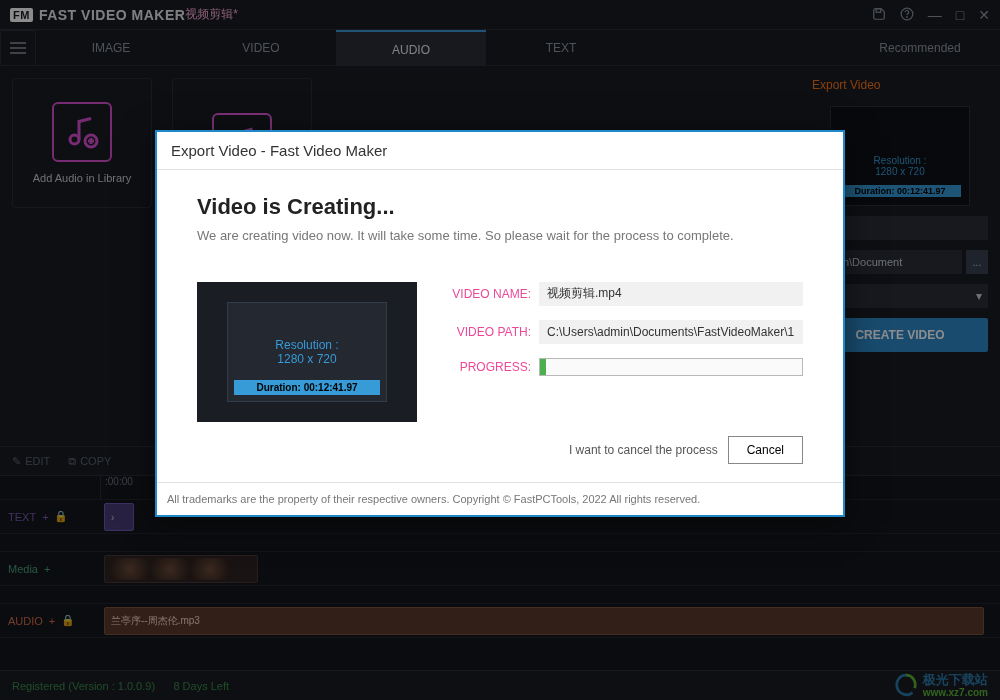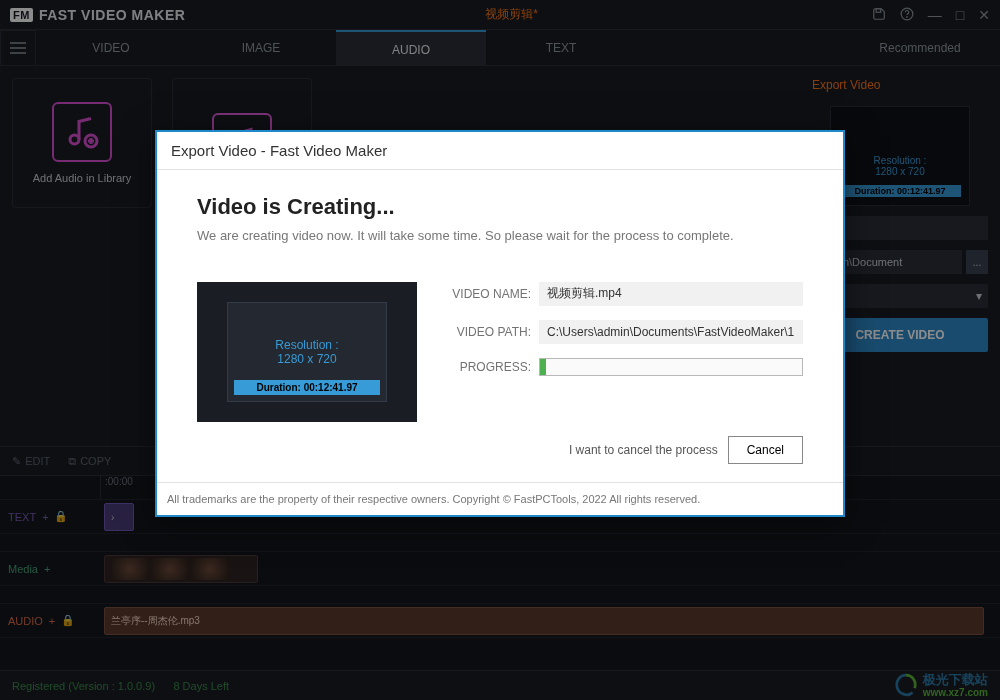--- a/index.html
+++ b/index.html
@@ -2,21 +2,21 @@
 <html><head>
 <meta charset="utf-8">
 <style>
 * { margin: 0; padding: 0; box-sizing: border-box; font-family: "Segoe UI", Arial, sans-serif; }
 body { width: 1000px; height: 700px; background: #1a1d24; color: #c8ced4; overflow: hidden; position: relative; }
 
 
 .titlebar { height: 30px; background: #1a1d24; display: flex; align-items: center; padding: 0 10px; border-bottom: 1px solid #2a2f3a; }
 .titlebar .logo { display: flex; align-items: center; gap: 6px; font-weight: bold; font-size: 14px; letter-spacing: 0.5px; color: #e6e9ed; }
 .titlebar .logo-badge { background: #fff; color: #1a1d24; font-size: 11px; font-weight: 900; padding: 1px 3px; border-radius: 2px; }
-.titlebar .proj-name { margin-left: 300px; color: #f97316; font-size: 12px; }
+.titlebar .proj-name { color: #f9a8d4; font-size: 12px; }
 .titlebar .spacer { flex: 1; }
 .titlebar .win-controls { display: flex; gap: 14px; color: #8f98a0; font-size: 14px; }
 .titlebar .win-controls span { cursor: pointer; }
 
 
 .tabs { height: 36px; display: flex; align-items: center; background: #1a1d24; border-bottom: 1px solid #2a2f3a; }
 .menu-icon { width: 36px; height: 36px; display: flex; align-items: center; justify-content: center; border: 1px solid #2a2f3a; color: #8f98a0; }
 .tab { width: 150px; text-align: center; font-size: 12px; color: #8f98a0; height: 36px; line-height: 36px; cursor: pointer; }
 .tab.active { background: #2a2f3a; color: #e6e9ed; border-top: 2px solid #379bd7; }
 .tab.recommended { margin-left: auto; width: 160px; }
@@ -74,21 +74,21 @@
 .modal-body { padding: 24px 40px 18px; }
 .modal-heading { font-size: 22px; font-weight: 600; color: #222; margin-bottom: 6px; }
 .modal-desc { font-size: 13px; color: #777; line-height: 1.5; margin-bottom: 36px; }
 .modal-row { display: flex; gap: 24px; margin-bottom: 14px; }
 .modal-preview { width: 220px; height: 140px; background: #1a1d24; padding: 16px; display: flex; align-items: center; justify-content: center; }
 .modal-preview-inner { width: 160px; height: 100px; background: #242830; border: 1px solid #333a48; display: flex; flex-direction: column; justify-content: flex-end; align-items: center; padding: 6px; }
 .modal-preview-inner .res { color: #379bd7; font-size: 12px; text-align: center; margin-bottom: 14px; }
 .modal-preview-inner .dur { background: #379bd7; color: #000; font-size: 10px; font-weight: bold; padding: 2px 6px; width: 100%; text-align: center; }
 .modal-fields { flex: 1; display: flex; flex-direction: column; gap: 14px; font-size: 12px; color: #555; }
 .mf-row { display: flex; align-items: center; gap: 8px; }
-.mf-row label { width: 90px; text-align: right; color: #737373; }
+.mf-row label { width: 90px; text-align: right; color: #ec4899; }
 .mf-row input { flex: 1; border: none; background: #f1f1f1; padding: 5px 8px; font-size: 12px; color: #333; }
 .mf-row .progress { flex: 1; height: 18px; border: 1px solid #b8b8b8; background: #fafafa; position: relative; }
 .mf-row .progress .bar { position: absolute; left: 0; top: 0; bottom: 0; width: 6px; background: #4caf50; }
 .modal-cancel-row { display: flex; justify-content: flex-end; align-items: center; gap: 10px; margin-top: 10px; font-size: 12px; color: #555; }
 .modal-cancel-row button { border: 1px solid #888; background: #fff; padding: 6px 18px; font-size: 12px; cursor: pointer; }
 .modal-footer { border-top: 1px solid #e2e2e2; padding: 10px; font-size: 11px; color: #777; }
 
 svg { display: block; }
 </style>
 </head>
@@ -122,22 +122,22 @@
 </div>
 
 <div class="tabs">
   <div class="menu-icon">
     <svg width="16" height="12" viewBox="0 0 16 12" stroke="#8f98a0" stroke-width="1.5">
         <line x1="0" y1="1" x2="16" y2="1"></line>
         <line x1="0" y1="6" x2="16" y2="6"></line>
         <line x1="0" y1="11" x2="16" y2="11"></line>
       </svg>
   </div>
+  <div class="tab">IMAGE</div>
   <div class="tab">VIDEO</div>
-  <div class="tab">IMAGE</div>
   <div class="tab active">AUDIO</div>
   <div class="tab">TEXT</div>
   <div class="tab recommended">Recommended</div>
 </div>
 
 <div class="body-area">
   <div class="library-area">
     <div class="lib-card">
       <div class="icon-box">
         <svg width="36" height="36" viewBox="0 0 24 24" fill="none" stroke="#d94fd0" stroke-width="2">

